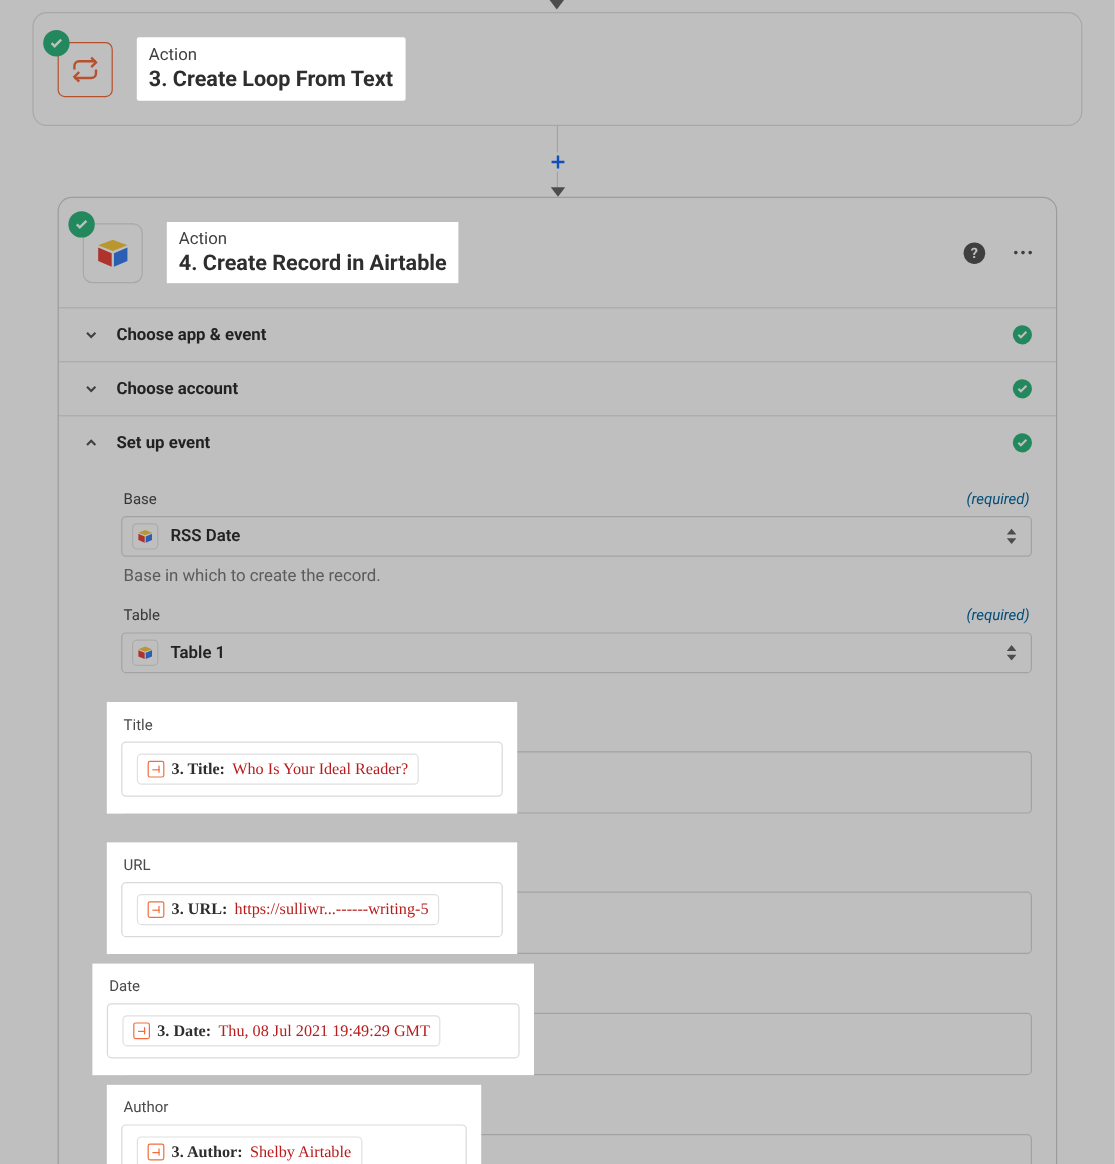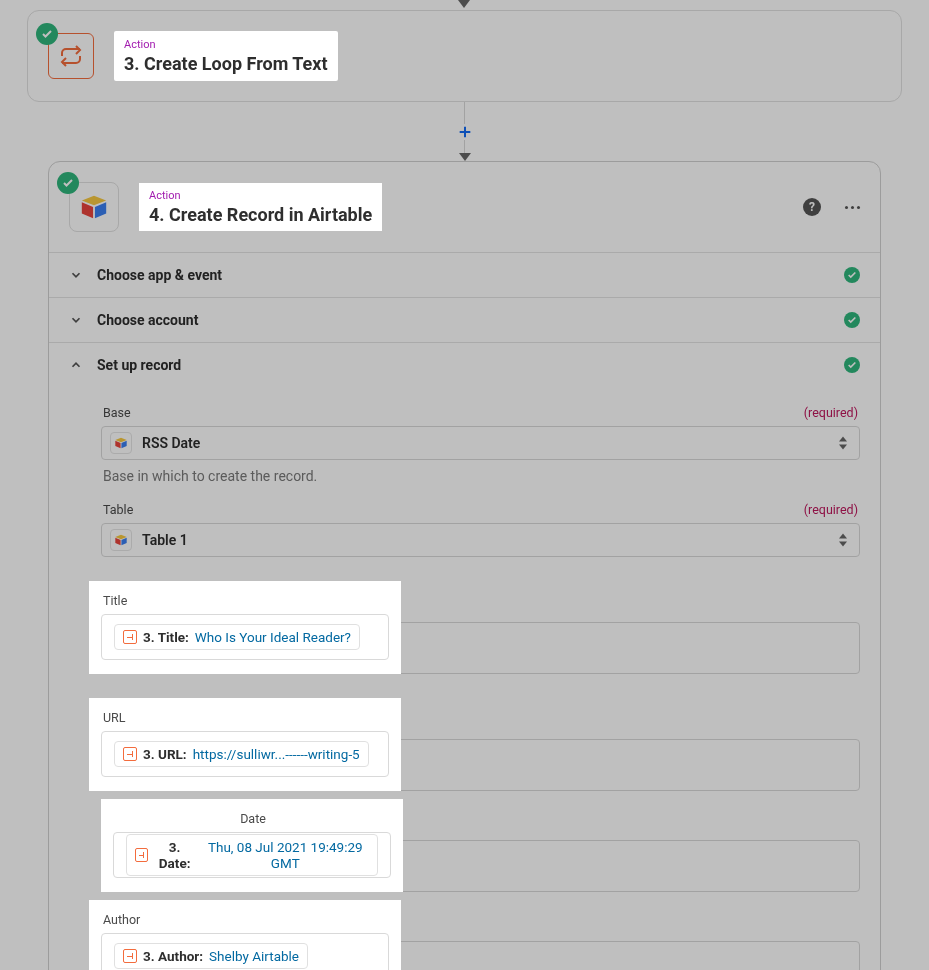--- a/index.html
+++ b/index.html
@@ -86,22 +86,22 @@
     background: #2fb67c;
     border-radius: 50%;
     display:flex; align-items:center; justify-content:center;
     color: #fff;
   }
   .step3-titlebox {
     padding: 7px 10px;
     border-radius: 2px;
   }
   .step-eyebrow {
-    font-size: 11px;
-    color: #a21caf;
+    font-size: 14px;
+    color: #404040;
   }
   .step-title {
     font-size: 18px;
     font-weight: 700;
     color: #2e2e2e;
     margin-top: 2px;
   }
 
   
   .step4-card {
@@ -175,21 +175,21 @@
   }
 
   .field-block { margin-top: 18px; padding: 0 0; }
   .field-label-row {
     display: flex;
     font-size: 12.5px;
     color: #4a4a4a;
     margin: 0 0 6px 0;
     padding: 0 2px 0 34px;
   }
-  .field-label-row .req { margin-left: auto; color: #be185d; }
+  .field-label-row .req { margin-left: auto; color: #0369a1; font-style: italic; }
 
   .select-box {
     border: 1px solid #d9d9d9;
     border-radius: 4px;
     display: flex;
     align-items: center;
     padding: 8px 12px 8px 40px;
     gap: 10px;
     margin-left: 32px;
     position: relative;
@@ -256,35 +256,35 @@
     border-left: none;
     border-bottom: none;
   }
    .pill .pill-icon::before {
     content: "";
     position: absolute;
     left: 3px; right: 3px; top: 6px;
     height: 1px; background: #f36c3d;
   }
   .pill .k { font-weight: 700; color: #2e2e2e; }
-  .pill .v { color: #0369a1; }
+  .pill .v { color: #b91c1c; }
 
   .hl-field-group {
     position: relative;
     z-index: 60;
     background: #fff;
     padding: 12px 12px 14px 12px;
     margin-top: 8px;
     margin-left: -12px;
     width: calc(100% + 24px);
     box-sizing: border-box;
   }
-  .hl-field-group.narrow { width: 312px; margin-top: 24px; }
+  .hl-field-group.narrow { width: 342px; margin-top: 24px; }
   .hl-field-group.narrow-author { width: 312px; }
-  .hl-field-group .input-box { margin: 0; }
+  .hl-field-group .input-box { margin: 0; font-family: Liberation Serif, serif; }
   .hide-overflow { overflow: hidden; }
 
   
   .over-input {
     position: relative;
     z-index: 40;
     margin-top: -52px;
   }
 
   svg { display:block; }
@@ -385,21 +385,21 @@
         </svg>
     </span>
   </div>
 
   <div class="section-row">
     <span class="chev">
       <svg width="14" height="14" viewBox="0 0 24 24" fill="none" stroke="#555" stroke-width="3">
           <polyline points="6 15 12 9 18 15"></polyline>
         </svg>
     </span>
-    <span class="label">Set up record</span>
+    <span class="label">Set up event</span>
     <span class="check">
       <svg width="10" height="10" viewBox="0 0 24 24" fill="none" stroke="white" stroke-width="4">
           <polyline points="4,12 9,17 20,6"></polyline>
         </svg>
     </span>
   </div>
 
   <div class="form-body">
 
     <div class="field-block">
@@ -474,21 +474,21 @@
           <span class="pill-icon"></span>
           <span class="k">3. URL:</span>
           <span class="v">https://sulliwr...------writing-5</span>
         </span>
       </div>
     </div>
     <div class="input-box over-input" style="margin-left:32px;">
       <span class="pill" style="visibility:hidden">.</span>
     </div>
 
-    <div class="hl-field-group" style="margin-left:32px; width:302px;text-align:center;">
+    <div class="hl-field-group" style="margin-left:8px; width:368px;">
       <div class="field-label-simple">Date</div>
       <div class="input-box hide-overflow" style="height:46px;">
         <span class="pill">
           <span class="pill-icon"></span>
           <span class="k">3. Date:</span>
           <span class="v">Thu, 08 Jul 2021 19:49:29 GMT</span>
         </span>
       </div>
     </div>
     <div class="input-box over-input" style="margin-left:32px;">

